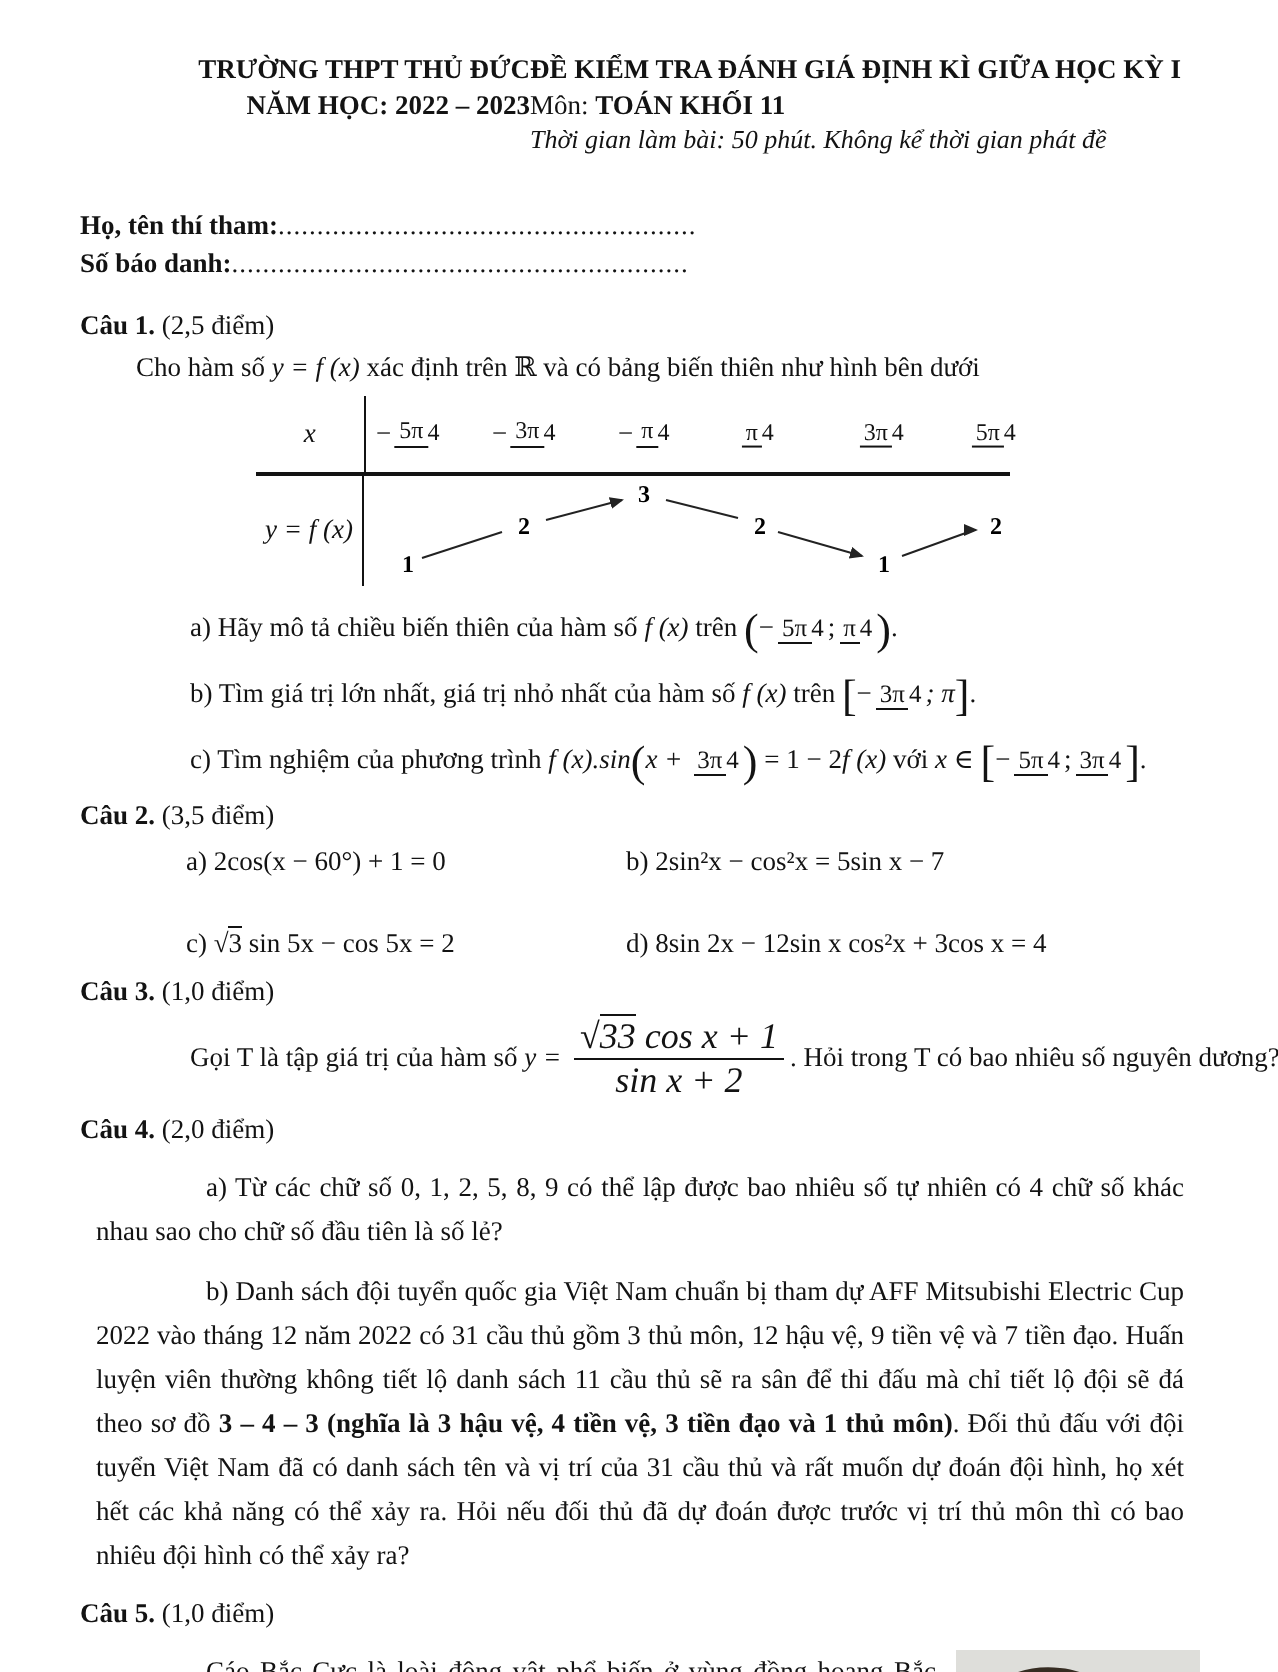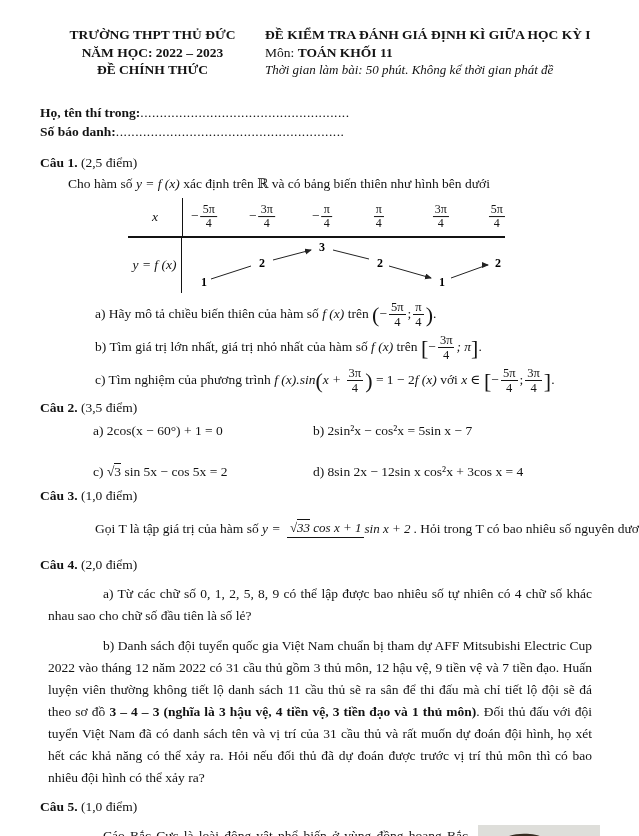--- a/index.html
+++ b/index.html
@@ -6,36 +6,36 @@
   body{
     width:639px;height:836px;background:#ffffff;color:#131313;
     font-family:"Liberation Serif","DejaVu Serif",serif;
     font-size:13.5px;overflow:hidden;
   }
   .page{box-sizing:border-box;width:639px;height:836px;padding:26px 39px 0 40px;}
   .b{font-weight:bold}
   .it{font-style:italic}
   
   .hdr{display:flex;}
-  .hdr-left{width:225px;text-align:center;line-height:17.5px;font-weight:bold;}
+  .hdr-left{width:225px;text-align:right;line-height:17.5px;font-weight:bold;}
   .hdr-right{flex:1;line-height:17.5px;}
   .hdr-right .t{font-weight:bold;}
   .dur{font-style:italic;font-size:13px;}
   
   .student{margin-top:24px;line-height:19px;font-weight:bold;}
   .dots{font-weight:normal;letter-spacing:.5px;}
   
   .qhead{line-height:20px;}
   .qhead .pts{}
   .s1{margin-top:12px}.s2{margin-top:2px}.s3{margin-top:3px}.s4{margin-top:3px}.s5{margin-top:3px}
   .line{line-height:22px;}
   .ind28{padding-left:28px;}
   .just{text-align:justify;text-indent:55px;margin:8px;line-height:22px;}
   
-  .fr{display:inline-flex;flex-direction:column;align-items:center;vertical-align:middle;
+  .fr{display:inline-flex;flex-direction:row;align-items:center;vertical-align:middle;
       line-height:1.12;font-size:12.5px;margin:0 2px;}
   .fr .n{border-bottom:1px solid #131313;padding:0 2px;}
   .fr .d{padding-top:0;}
   .tb{font-size:22px;vertical-align:middle;line-height:0;font-weight:400;}
   .part{padding-left:55px;line-height:33px;height:33px;white-space:nowrap;}
   .vinc{border-top:1.2px solid #131313;}
   
   .bbt{margin:3px 0 4px 88px;width:377px;}
   .bbt-row{display:flex;}
   .bbt-lab{width:54px;display:flex;align-items:center;justify-content:center;
@@ -43,47 +43,46 @@
   .bbt-vals{position:relative;width:323px;height:38px;}
   .bbt-r1{border-bottom:2px solid #131313;}
   .xval{position:absolute;top:50%;transform:translate(-50%,-50%);display:inline-flex;align-items:center;}
   .xval .fr{font-size:12px;}
   .bbt-var{width:323px;height:55px;}
   .bbt-var text{font-weight:bold;font-size:12px;font-family:"Liberation Serif","DejaVu Serif",serif;}
   
   .q2grid{display:grid;grid-template-columns:220px 1fr;row-gap:19px;padding-left:53px;line-height:22px;margin-top:2px;}
   
   .q3line{padding-left:55px;line-height:46px;height:46px;white-space:nowrap;}
-  .bigfr{display:inline-flex;flex-direction:row;align-items:center;vertical-align:middle;
-         line-height:1.15;font-size:13px;margin:0 3px;font-style:italic;}
+  .bigfr{display:inline-flex;flex-direction:column;align-items:center;vertical-align:middle;
+         line-height:1.15;font-size:18px;margin:0 3px;font-style:italic;}
   .bigfr .n{border-bottom:1px solid #131313;padding:0 3px 1px;}
   
   .q5body{margin-top:1px;}
   .fox{float:right;width:122px;height:82px;margin:0 0 4px 10px;}
 </style>
 </head>
 <body>
 
 <div class="page">
 
   <header class="hdr">
     <div class="hdr-left">
       <div>TRƯỜNG THPT THỦ ĐỨC</div>
       <div>NĂM HỌC: 2022 – 2023</div>
-      <div>ĐỀ CHÍNH THỨC</div>
     </div>
     <div class="hdr-right">
       <div class="t">ĐỀ KIỂM TRA ĐÁNH GIÁ ĐỊNH KÌ GIỮA HỌC KỲ I</div>
       <div><span>Môn: </span><span class="b">TOÁN KHỐI 11</span></div>
       <div class="dur">Thời gian làm bài: 50 phút. Không kể thời gian phát đề</div>
     </div>
   </header>
 
   <div class="student">
-    <div><span>Họ, tên thí trong:</span><span class="dots">......................................................</span></div>
+    <div><span>Họ, tên thí tham:</span><span class="dots">......................................................</span></div>
     <div><span>Số báo danh:</span><span class="dots">...........................................................</span></div>
   </div>
 
   <section class="s1">
     <div class="qhead"><span class="b">Câu 1.</span> <span class="pts">(2,5 điểm)</span></div>
     <div class="line ind28"><span>Cho hàm số </span><span class="it">y = f (x)</span><span> xác định trên ℝ và có bảng biến thiên như hình bên dưới</span></div>
 
     <div class="bbt">
       <div class="bbt-row bbt-r1">
         <div class="bbt-lab">x</div>

